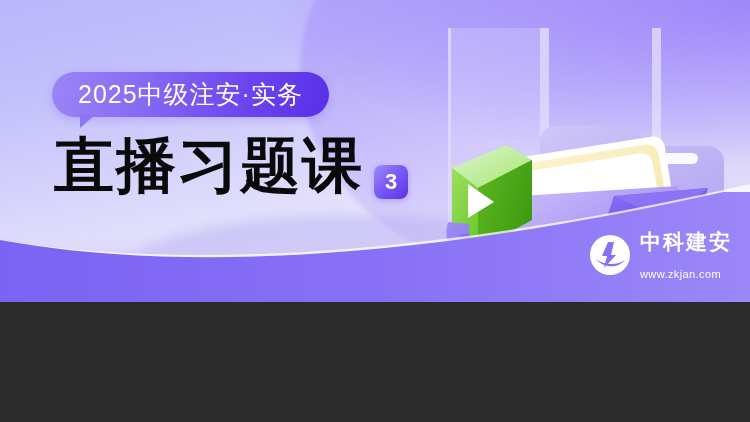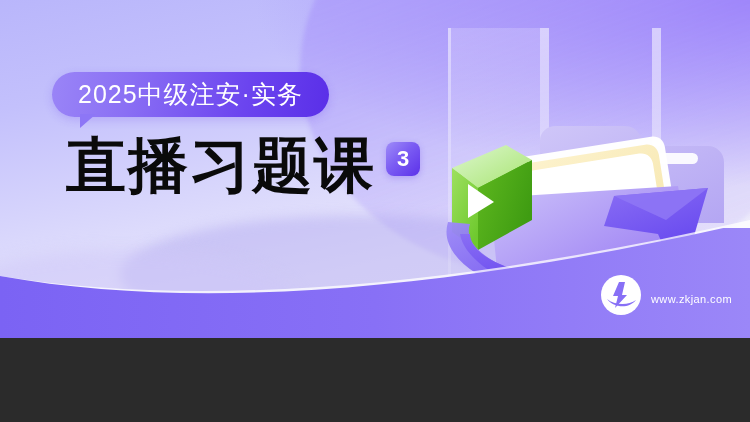--- a/index.html
+++ b/index.html
@@ -1,20 +1,20 @@
 <!DOCTYPE html>
 <html><head>
 <meta charset="utf-8">
 <style>
   html,body{margin:0;padding:0;background:#2b2b2b;}
   *{box-sizing:border-box;}
 
   .banner{
     position:relative;
-    width:750px;height:338px;
+    width:750px;height:302px;
     overflow:hidden;
     font-family:"Liberation Sans","DejaVu Sans",sans-serif;
     background:
       radial-gradient(120% 100% at 100% 0%, #9d84fb 0%, rgba(157,132,251,0) 55%),
       linear-gradient(168deg,#b9b6fb 0%,#c3c0fc 22%,#d9d7fc 48%,#eceafb 70%,#f3f1fc 100%);
   }
 
   
   .bg-blob{
     position:absolute; left:300px; top:-140px;
@@ -78,21 +78,21 @@
     position:relative;display:block;
     color:#0a0a0a;
     font-family:"Liberation Serif","DejaVu Serif",serif;
     font-weight:700;
     font-size:60px;
     line-height:1.08;
     letter-spacing:2px;
     white-space:nowrap;
   }
   .line1{margin-left:2px;}
-  .line2{margin-top:4px;margin-left:14px;display:flex;align-items:flex-start;}
+  .line2{margin-top:4px;margin-left:2px;display:flex;align-items:flex-end;}
 
   .hl-bar{
     position:absolute;left:4px;bottom:4px;
     width:176px;height:16px;
     background:#ccf77c;
     z-index:0;
   }
   .line1 .txt{position:relative;z-index:1;}
 
   .num-badge{
@@ -115,21 +115,21 @@
     display:flex;align-items:center;gap:9px;
   }
   .logo-mark{width:42px;height:42px;flex:0 0 42px;}
   .logo-text{display:flex;flex-direction:column;justify-content:center;}
   .logo-cn{
     color:#ffffff;font-size:21px;font-weight:700;letter-spacing:2px;
     line-height:1.05;
     font-family:"Liberation Sans","DejaVu Sans",sans-serif;
   }
   .logo-url{
-    color:#ffffff;font-size:11px;letter-spacing:.4px;margin-top:8px;
+    color:#ffffff;font-size:11px;letter-spacing:.4px;margin-top:15px;
     font-family:"Liberation Sans","DejaVu Sans",sans-serif;
   }
 </style>
 </head>
 <body>
 
 <div class="banner">
 
   <div class="bg-blob"></div>
   <div class="soft-oval"></div>
@@ -245,17 +245,18 @@
     </div>
   </div>
 
   <div class="logo">
     <svg class="logo-mark" viewBox="0 0 42 42">
       <circle cx="21" cy="21" r="20" fill="#ffffff"></circle>
       <path d="M19 8 L25 8 L22 21 L27 21 L15 34 L18 22 L13 22 Z" fill="#8870f6"></path>
       <path d="M7 25 C14 31 28 32 36 26 C29 35 14 34 7 25 Z" fill="#8870f6"></path>
     </svg>
     <div class="logo-text">
+      <span class="logo-cn">中科建安</span>
       <span class="logo-url">www.zkjan.com</span>
     </div>
   </div>
 
 </div>
 
 </body></html>

